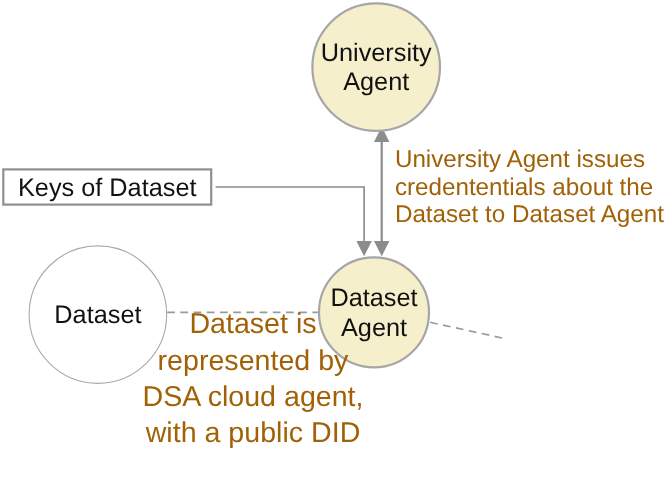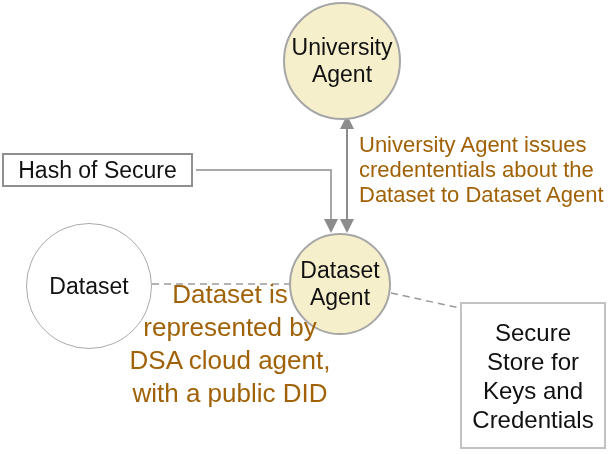--- a/index.html
+++ b/index.html
@@ -102,38 +102,32 @@
 
     <line x1="391" y1="293" x2="460" y2="308" stroke="#9a9a9a" stroke-width="1.5" stroke-dasharray="7 5"></line>
   </svg>
 
   <div class="node-circle node-agent university-agent">
     <span class="label">University
 Agent</span>
   </div>
 
   <div class="rect-box hash-box">
-    <span class="label">Hash of Secure</span>
+    <span class="label">Keys of Dataset</span>
   </div>
 
   <div class="node-circle node-plain dataset-node">
     <span class="label">Dataset</span>
   </div>
 
   <div class="node-circle node-agent dataset-agent">
     <span class="label">Dataset
 Agent</span>
   </div>
 
-  <div class="rect-box secure-box">
-    <span class="label">Secure
-Store for
-Keys and
-Credentials</span>
-  </div>
 
   <div class="note credential-note">University Agent issues
 credententials about the
 Dataset to Dataset Agent</div>
 
   <div class="note dataset-note">Dataset is
 represented by
 DSA cloud agent,
 with a public DID</div>
 

